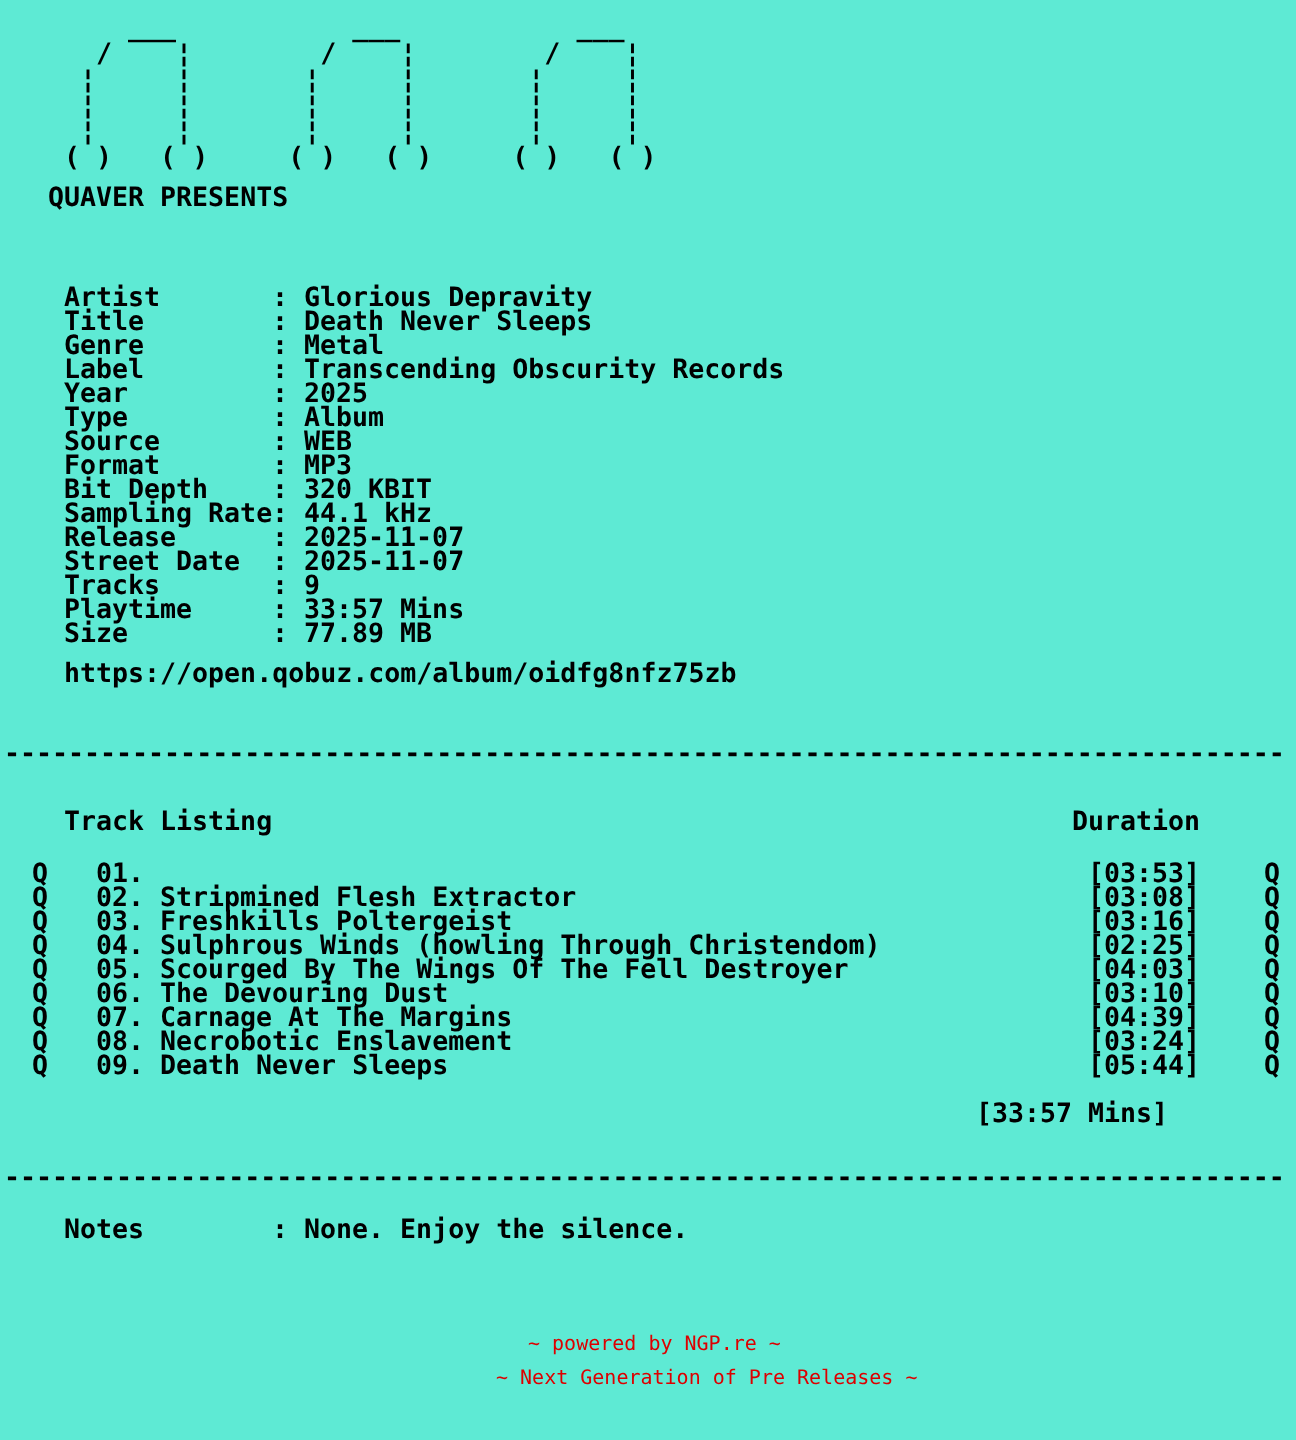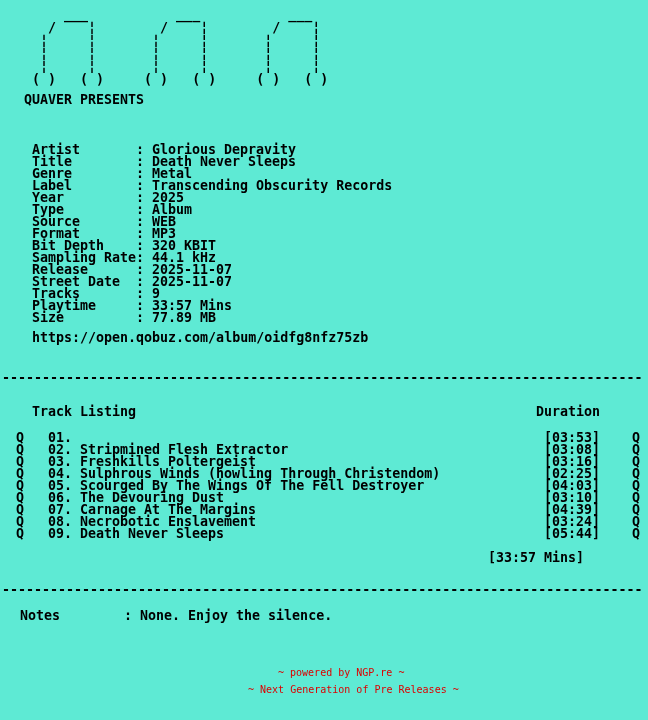--- a/index.html
+++ b/index.html
@@ -31,29 +31,29 @@
   .tracks { position:absolute; top:432px; left:0; width:648px; }
   .trow { position:relative; height:12px; }
   .trow .ql    { position:absolute; left:16px; }
   .trow .tnum  { position:absolute; left:48px; }
   .trow .ttitle{ position:absolute; left:80px; white-space:pre; }
   .trow .tdur  { position:absolute; left:544px; }
   .trow .qr    { position:absolute; left:632px; }
 
   .total { position:absolute; top:552px; left:488px; white-space:pre; }
 
-  .notes { position:absolute; top:610px; left:0; display:flex; padding-left:20px; white-space:pre; }
+  .notes { position:absolute; top:610px; left:0; display:flex; padding-left:32px; white-space:pre; }
   .notes .lbl { display:inline-block; width:104px; }
   .notes .val { margin-left:8px; }
 
   .fline {
     position:absolute; color:#dd0000; font-weight:normal;
     font-size:10px; line-height:12px; white-space:pre;
   }
-  .f1 { top:667px; left:278px;text-align:right; }
+  .f1 { top:667px; left:264px;text-align:right; }
   .f2 { top:684px; left:248px; }
 </style>
 </head>
 <body>
 
 <div class="nfo">
 
   <pre class="art">        ___           ___           ___
       /    ¦        /    ¦        /    ¦
      ¦     ¦       ¦     ¦       ¦     ¦

